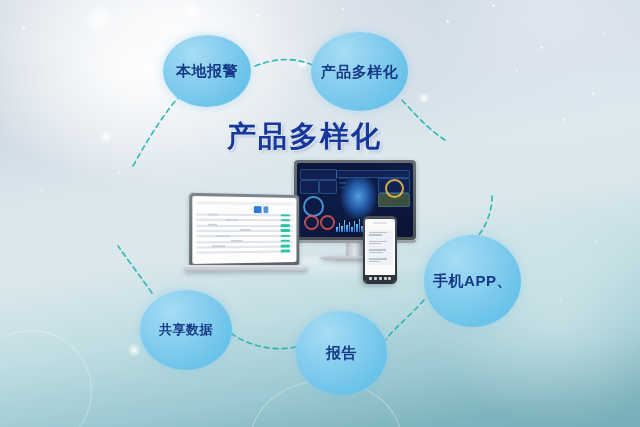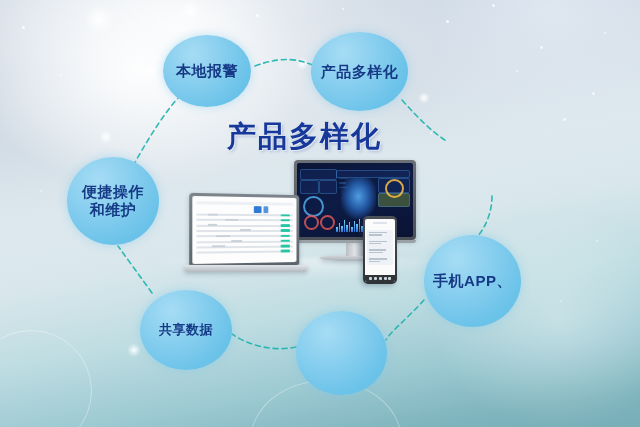--- a/index.html
+++ b/index.html
@@ -285,29 +285,24 @@
 
 
   <div class="bubble b-app">
     <div>
       <span>手机APP、</span>
     </div>
   </div>
 
   <div class="bubble b-report">
     <div>
+      <span>报告</span>
     </div>
   </div>
 
   <div class="bubble b-share">
     <div>
         <span>共享数据</span>
       </div>
   </div>
 
-  <div class="bubble b-easy">
-    <div>
-      <span>便捷操作</span>
-      <span>和维护</span>
-    </div>
-  </div>
 
 </div>
 
 </body></html>

